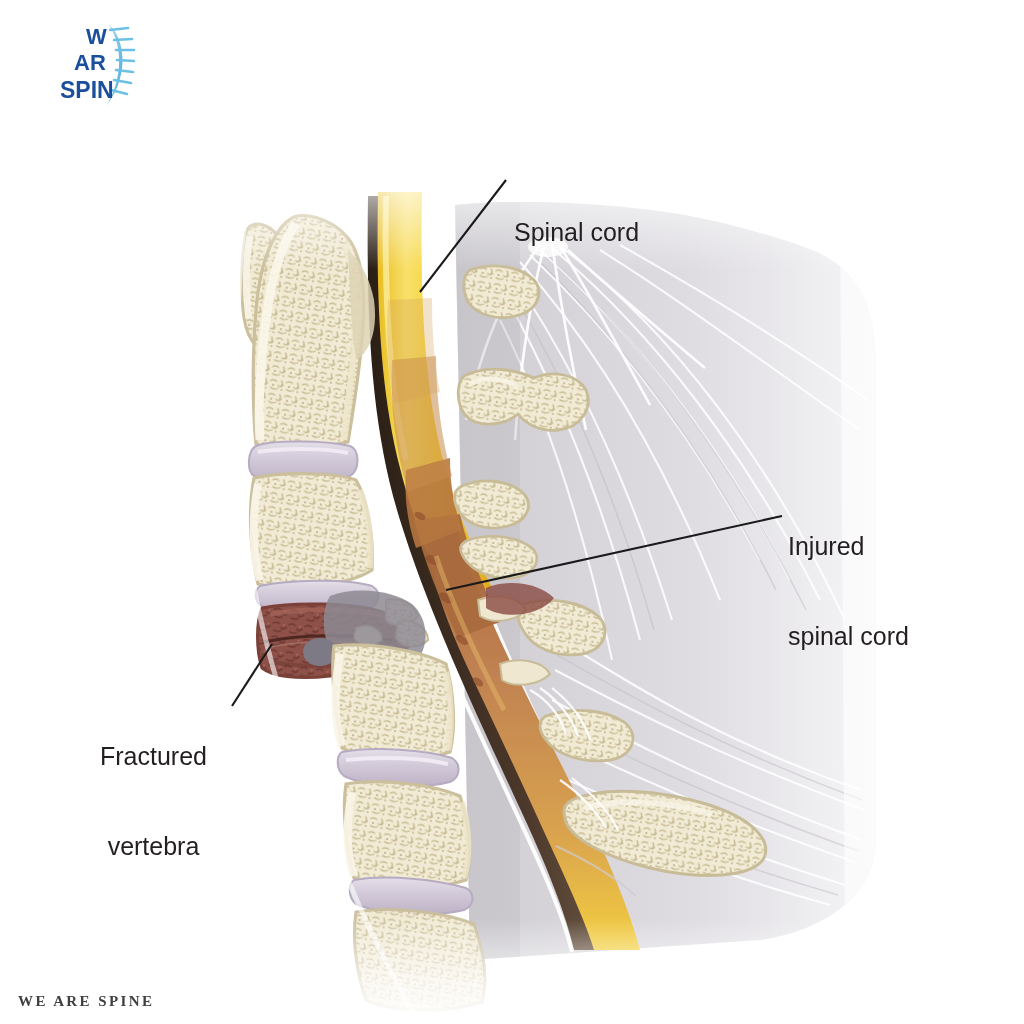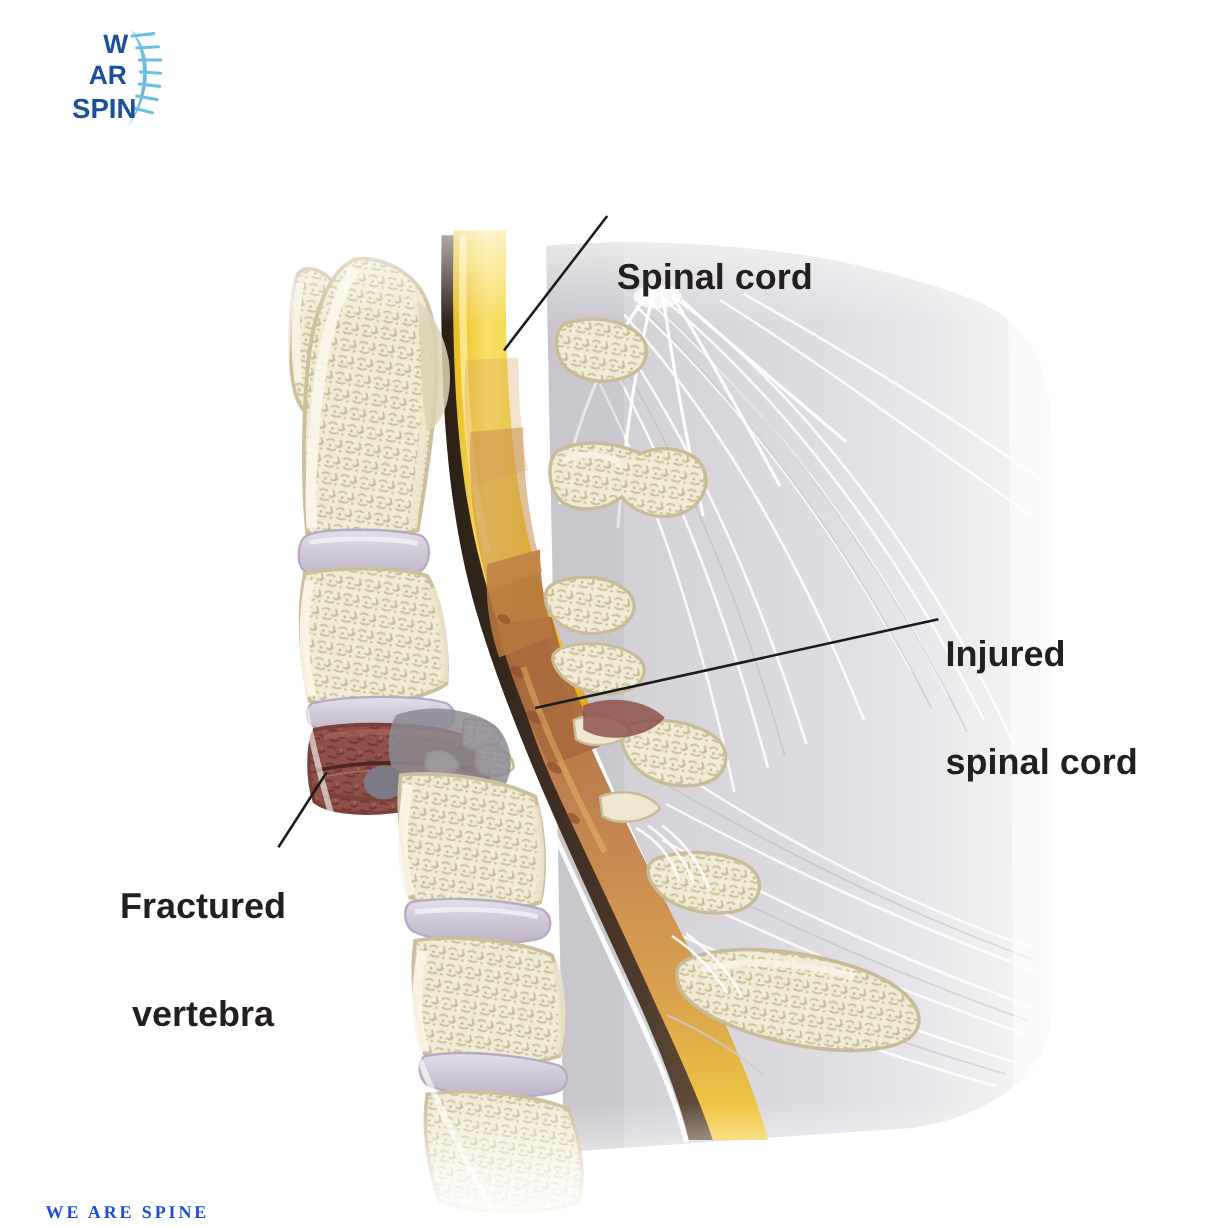--- a/index.html
+++ b/index.html
@@ -14,31 +14,31 @@
 
   
   .title{position:absolute;right:28px;top:20px;
          font-family:"Liberation Sans",sans-serif;
          font-size:40px;letter-spacing:1.2px;font-weight:400;
          background:linear-gradient(180deg,#3f7bad 0%,#2a6598 38%,#14406e 78%,#0e3358 100%);
          -webkit-background-clip:text;background-clip:text;color:transparent;
          white-space:nowrap;}
 
   
-  .lbl{position:absolute;color:#231f20;font-size:30px;line-height:30px;
-       font-family:"Liberation Sans",sans-serif;white-space:pre;font-weight:bold;}
+  .lbl{position:absolute;color:#231f20;font-size:25px;line-height:30px;
+       font-family:"Liberation Sans",sans-serif;white-space:pre;}
   #label-spinal-cord{left:514px;top:157px;}
   #label-injured{left:788px;top:471px;}
   #label-fractured{left:100px;top:681px;text-align:center;}
   .lbl span{display:block;}
 
   
-  .footer{position:absolute;left:18px;bottom:4px;
+  .footer{position:absolute;left:18px;bottom:14px;
           font-family:"Liberation Serif",serif;font-size:15px;
-          letter-spacing:2.4px;font-weight:700;color:#1d4ed8;margin-left:20px;}
+          letter-spacing:2.4px;font-weight:700;color:#404040;}
 </style>
 </head>
 <body>
 
 <div class="canvas">
 
   <svg class="art" viewBox="0 0 1024 1024">
     <defs>
 
       <linearGradient id="boneG" x1="0" y1="0" x2="1" y2="0">

